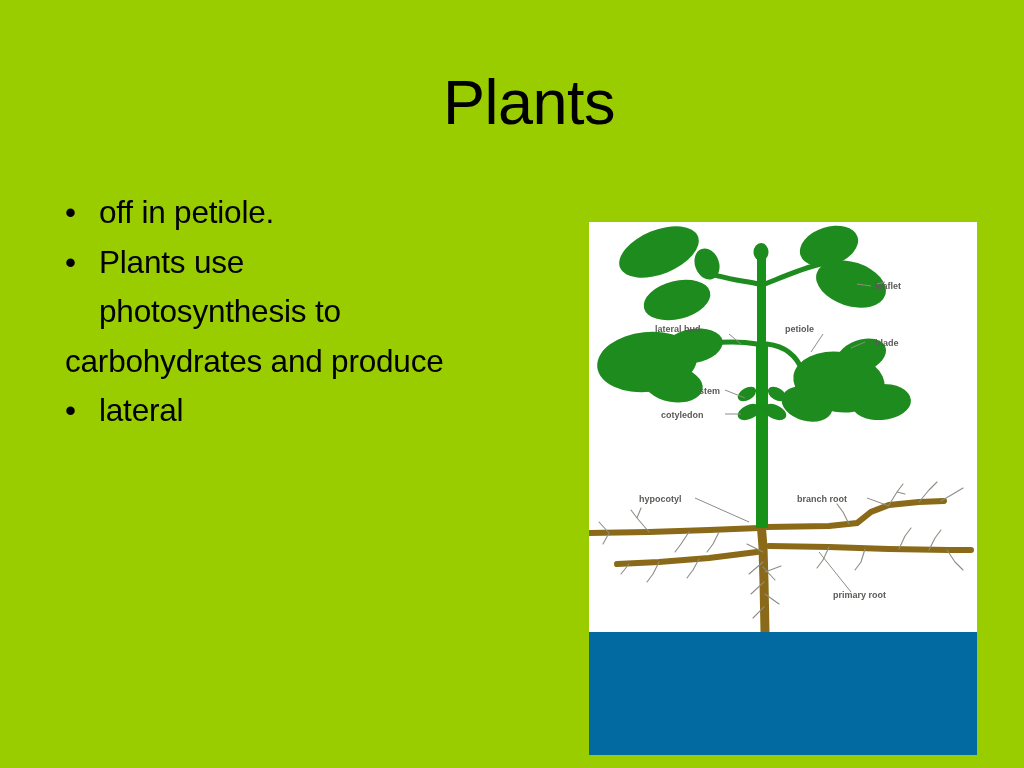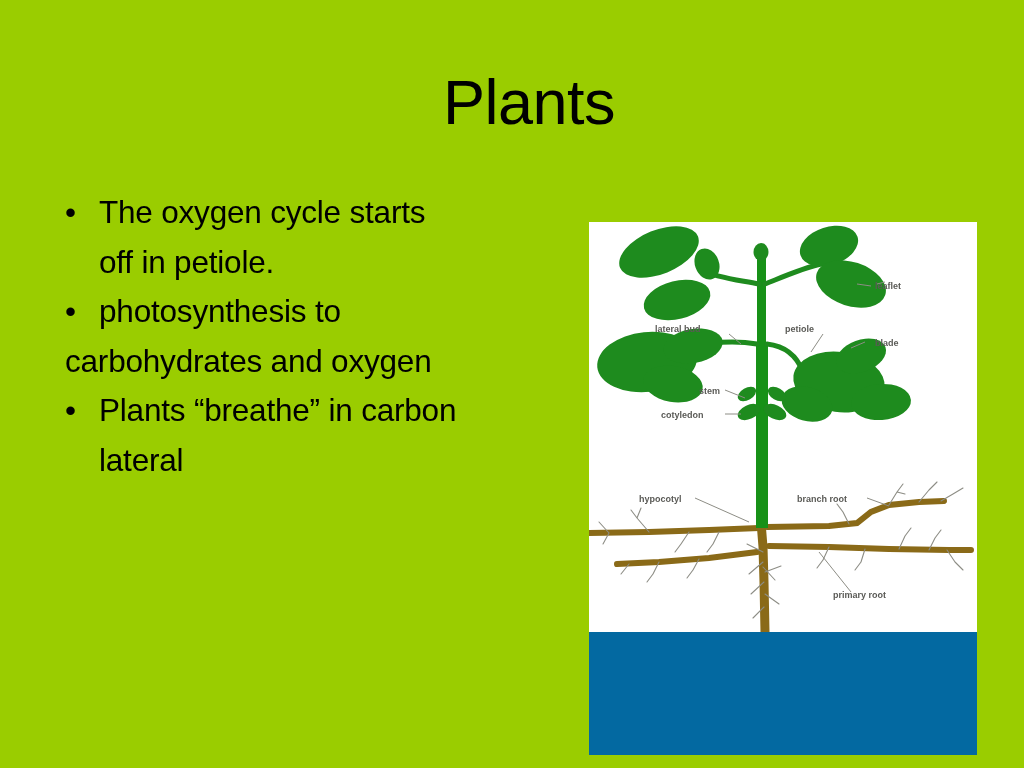--- a/index.html
+++ b/index.html
@@ -85,43 +85,42 @@
 <body>
 
 <div id="slide">
 
   <h1 id="slide-title">Plants</h1>
 
   <div id="body-column">
 
     <div class="body-line bulleted">
       <span class="bullet-dot">•</span>
-      <span>The oxygen cycle starts</span>
     </div>
 
     <div class="body-line bulleted">
       <span>off in petiole.</span>
     </div>
 
     <div class="body-line bulleted">
       <span class="bullet-dot">•</span>
+      <span>Plants use</span>
     </div>
 
     <div class="body-line bulleted">
       <span>photosynthesis to</span>
     </div>
 
 
     <div class="body-line plain">
-      <span>carbohydrates and oxygen</span>
+      <span>carbohydrates and produce</span>
     </div>
 
     <div class="body-line bulleted">
       <span class="bullet-dot">•</span>
-      <span>Plants “breathe” in carbon</span>
     </div>
 
 
     <div class="body-line bulleted">
       <span>lateral</span>
     </div>
 
   </div>
 
   <div id="plant-figure">

